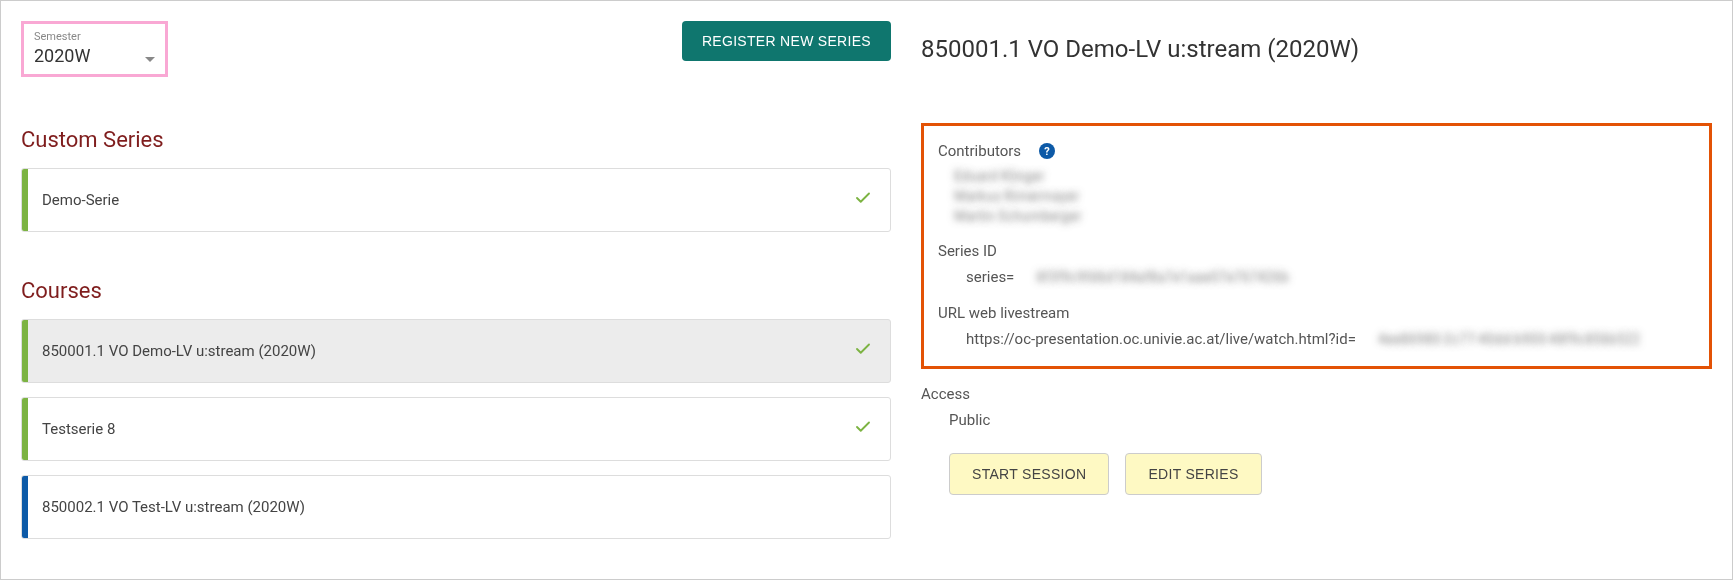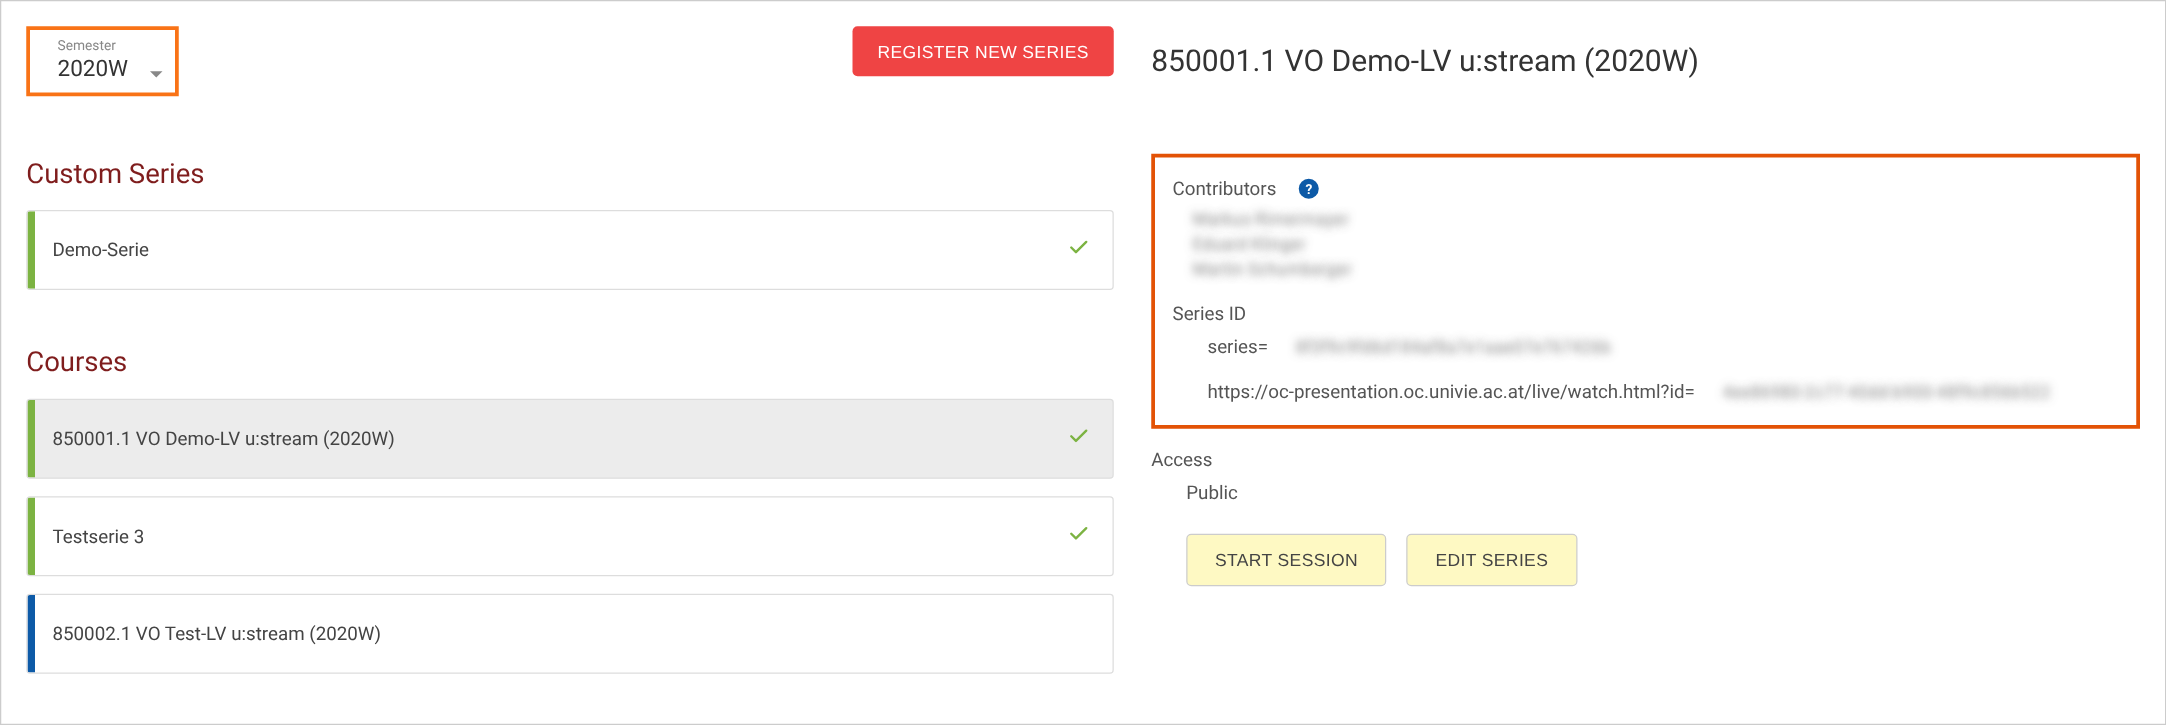--- a/index.html
+++ b/index.html
@@ -26,23 +26,23 @@
     flex: 1;
     padding-top: 10px;
   }
   .top-row {
     display: flex;
     justify-content: space-between;
     align-items: flex-start;
     margin-bottom: 50px;
   }
   .semester-select {
-    border: 3px solid #f97316;
-    padding: 6px 10px 8px 22px;
-    width: 122px;
+    border: 3px solid #f9a8d4;
+    padding: 6px 10px 8px 10px;
+    width: 147px;
     position: relative;
   }
   .semester-label {
     font-size: 11px;
     color: #888;
     display: block;
     margin-bottom: 2px;
   }
   .semester-value {
     font-size: 18px;
@@ -51,21 +51,21 @@
   .dropdown-arrow {
     position: absolute;
     right: 10px;
     bottom: 12px;
     width: 0; height: 0;
     border-left: 5px solid transparent;
     border-right: 5px solid transparent;
     border-top: 5px solid #888;
   }
   .register-btn {
-    background: #ef4444;
+    background: #0f766e;
     color: #fff;
     border: none;
     padding: 12px 20px;
     font-size: 14px;
     font-weight: 500;
     border-radius: 4px;
     cursor: pointer;
     letter-spacing: 0.3px;
   }
   .section-title {
@@ -204,21 +204,21 @@
     <div id="courses-list">
         <div class="list-item selected">
           <div class="accent green"></div>
           <div class="item-label">850001.1 VO Demo-LV u:stream (2020W)</div>
           <div class="check"><svg viewBox="0 0 24 24" fill="none" stroke="#7cb342" stroke-width="2.5" stroke-linecap="round" stroke-linejoin="round">
               <polyline points="20 6 9 17 4 12"></polyline>
             </svg></div>
         </div>
         <div class="list-item">
           <div class="accent green"></div>
-          <div class="item-label">Testserie 3</div>
+          <div class="item-label">Testserie 8</div>
           <div class="check"><svg viewBox="0 0 24 24" fill="none" stroke="#7cb342" stroke-width="2.5" stroke-linecap="round" stroke-linejoin="round">
               <polyline points="20 6 9 17 4 12"></polyline>
             </svg></div>
         </div>
         <div class="list-item">
           <div class="accent blue"></div>
           <div class="item-label">850002.1 VO Test-LV u:stream (2020W)</div>
         </div>
       </div>
   </div>
@@ -226,35 +226,36 @@
   <div class="right-col">
     <div class="detail-title">850001.1 VO Demo-LV u:stream (2020W)</div>
 
     <div class="detail-box">
       <div class="field-group">
         <div class="field-label">
           <span>Contributors</span>
           <span class="help-icon">?</span>
         </div>
         <div class="contributors-list" id="contributors-list">
+            <div class="blurred">Eduard Klinger</div>
             <div class="blurred">Markus Rimermayer</div>
-            <div class="blurred">Eduard Klinger</div>
             <div class="blurred">Martin Schumberger</div>
           </div>
       </div>
 
       <div class="field-group">
         <div class="field-label">Series ID</div>
         <div class="field-value">
           <span>series=</span>
             <span class="blurred">8f3f9c9fd6d184af8a7e1aae07e767426b</span>
         </div>
       </div>
 
       <div class="field-group" style="margin-bottom:0">
+        <div class="field-label">URL web livestream</div>
         <div class="field-value">
           <span>https://oc-presentation.oc.univie.ac.at/live/watch.html?id=</span>
             <span class="blurred">4ee86980-2c77-40dd-b900-48f9c856b522</span>
         </div>
       </div>
     </div>
 
     <div class="field-group">
       <div class="field-label">Access</div>
       <div class="field-value">Public</div>

